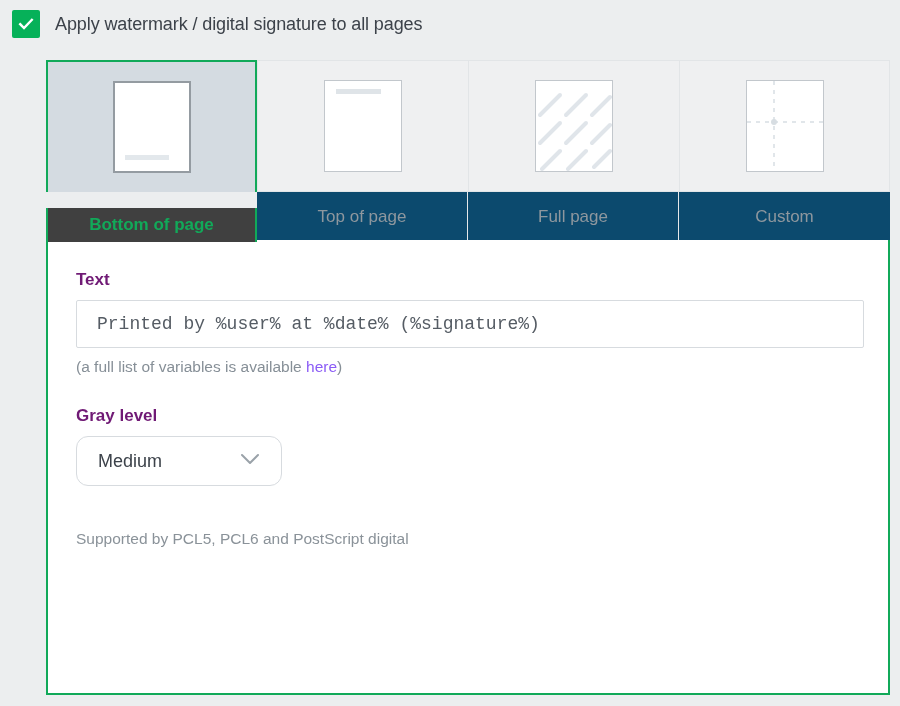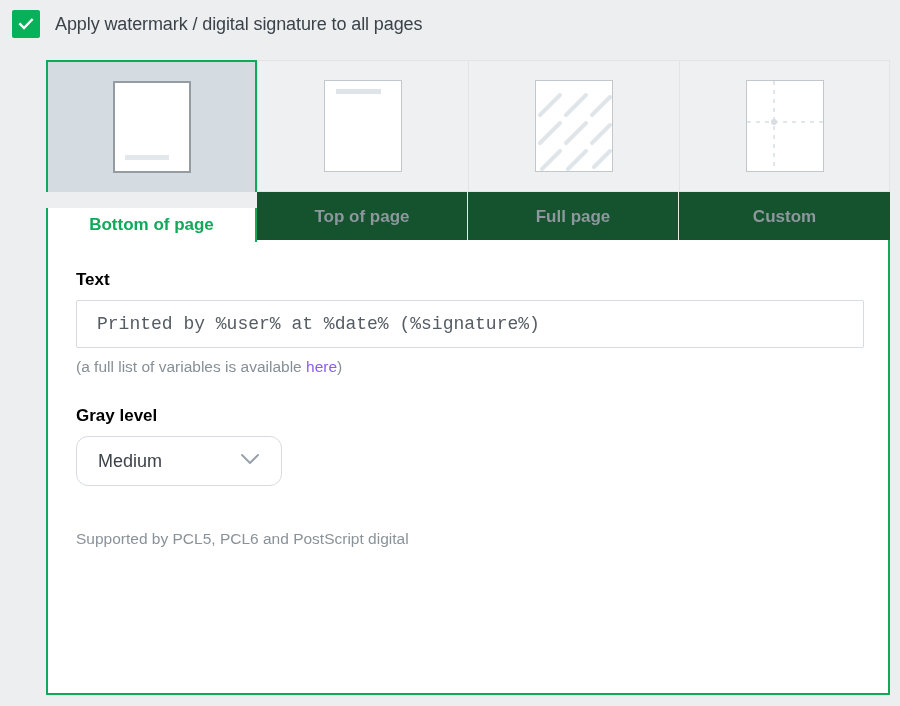--- a/index.html
+++ b/index.html
@@ -62,40 +62,39 @@
     background: #eff0f1;
     border: 1px solid #e2e5e7;
     border-right: none;
     display: flex;
     align-items: center;
     justify-content: center;
   }
   .tab:last-child .thumb-area { border-right: 1px solid #e2e5e7; }
   .tab .label-area {
     flex: 1;
-    background: #14532d;
+    background: #0c4a6e;
     display: flex;
     align-items: center;
     justify-content: center;
     font-size: 17px;
     color: #8e979e;
     border-right: 1px solid #e6e8ea;
-    font-weight: bold;
   }
   .tab:last-child .label-area { border-right: none; }
 
   
   .tab.selected { z-index: 5; }
   .tab.selected .thumb-area {
     background: #d4dbe1;
     border: 2px solid #11a959;
     border-bottom: none;
   }
   .tab.selected .label-area {
-    background: #ffffff;
+    background: #404040;
     color: #11a959;
     font-weight: bold;
     border-left: 2px solid #11a959;
     border-right: 2px solid #11a959;
     border-bottom: none;
     margin-top: 16px;
   }
 
   
   .page-thumb {
@@ -133,21 +132,21 @@
     left: 260px; top: 240px;
     width: 630px; height: 2px;
     background: #11a959;
   }
 
   .panel-inner { padding: 30px 28px 0 28px; }
 
   .field-label {
     font-size: 17px;
     font-weight: bold;
-    color: #000000;
+    color: #701a75;
     margin: 0 0 10px 0;
   }
   .text-input {
     width: 788px;
     height: 48px;
     border: 1px solid #d7dbdf;
     border-radius: 2px;
     background: #fff;
     font-family: Liberation Mono, monospace;
     font-size: 18px;

